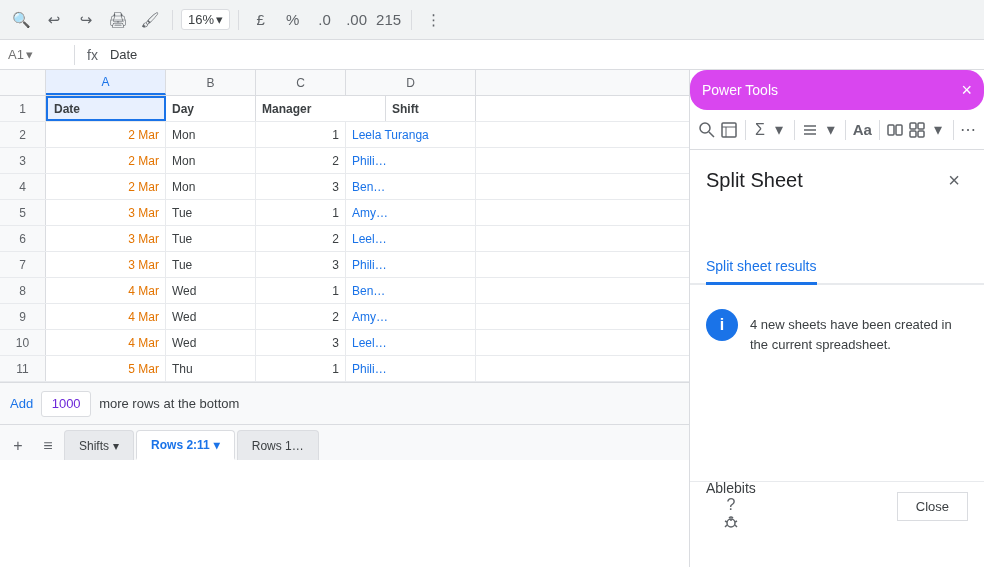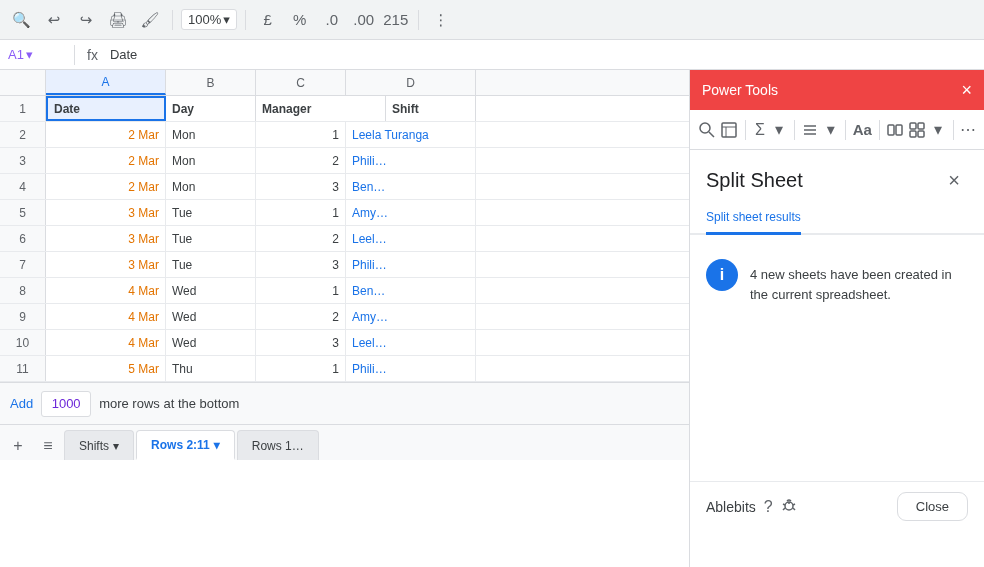--- a/index.html
+++ b/index.html
@@ -41,21 +41,21 @@
       background: #fff;
       border-bottom: 1px solid #dadce0;
       display: flex;
       align-items: center;
       padding: 0 8px;
       gap: 6px;
     }
     .cell-ref {
       width: 60px;
       font-size: 13px;
-      color: #8b5cf6;
+      color: #737373;
       display: flex; align-items: center; gap: 2px;
     }
     .formula-divider { width: 1px; height: 20px; background: #dadce0; }
     .formula-fx { color: #5f6368; font-size: 14px; padding: 0 6px; }
     .formula-content { font-size: 13px; color: #3c4043; }
 
     
     .main-area {
       display: flex;
       flex: 1;
@@ -180,26 +180,27 @@
     .power-tools-sidebar {
       width: 295px;
       background: #fff;
       border-left: 1px solid #dadce0;
       display: flex;
       flex-direction: column;
       position: relative;
     }
     .pt-header {
       height: 40px;
-      background: #ef4444;
+      background: #d946ef;
       display: flex; align-items: center; justify-content: space-between;
       padding: 0 12px;
       color: #fff;
       font-size: 14px;
       font-weight: 500;
+      border-radius: 17px;
     }
     .pt-close {
       cursor: pointer;
       font-size: 18px;
       color: #fff;
       background: none; border: none;
       line-height: 1;
     }
     .pt-toolbar {
       height: 40px;
@@ -270,25 +271,26 @@
     }
     .dialog-tabs {
       display: flex;
       padding: 0 16px;
       border-bottom: 2px solid #e8eaed;
       margin-top: 8px;
     }
     .dialog-tab {
       padding: 8px 0;
       margin-right: 24px;
-      font-size: 12px;
+      font-size: 14px;
       cursor: pointer;
       color: #5f6368;
       border-bottom: 3px solid transparent;
       margin-bottom: -2px;
+      margin-top: 48px;
     }
     .dialog-tab.active {
       color: #1a73e8;
       border-bottom-color: #1a73e8;
     }
     .dialog-body {
       flex: 1;
       padding: 24px 16px;
       display: flex;
       align-items: flex-start;
@@ -309,41 +311,41 @@
       line-height: 1.5;
       padding-top: 6px;
     }
     .dialog-footer {
       height: 50px;
       border-top: 1px solid #e8eaed;
       display: flex; align-items: center; justify-content: space-between;
       padding: 0 16px;
     }
     .ablebits-brand {
-      display: flex; align-items: center; gap: 8px;
+      display: flex; align-items: center;  flex-direction: column;
     }
     .ablebits-logo {
       font-size: 14px;
       color: #3c4043;
       font-weight: 500;
     }
     .help-icon {
       color: #5f6368;
       font-size: 16px;
       cursor: pointer;
     }
     .bug-icon {
       color: #5f6368;
       font-size: 16px;
       cursor: pointer;
     }
     .close-btn {
       padding: 6px 18px;
       border: 1px solid #dadce0;
-      border-radius: 9px;
+      border-radius: 0;
       background: #fff;
       color: #3c4043;
       font-size: 13px;
       cursor: pointer;
     }
 
     
     .pt-icons-area {
       display: flex;
       padding: 12px 16px;
@@ -372,21 +374,21 @@
 <body>
 
 <div class="toolbar">
   <div class="toolbar-icon">🔍</div>
   <div class="toolbar-icon">↩</div>
   <div class="toolbar-icon">↪</div>
   <div class="toolbar-icon">🖨</div>
   <div class="toolbar-icon">🖌</div>
   <div class="toolbar-divider"></div>
   <div class="zoom-btn">
-    <span>100%</span>
+    <span>16%</span>
     <span>▾</span>
   </div>
   <div class="toolbar-divider"></div>
   <div class="toolbar-icon">£</div>
   <div class="toolbar-icon">%</div>
   <div class="toolbar-icon">.0</div>
   <div class="toolbar-icon">.00</div>
   <div class="toolbar-icon">215</div>
   <div class="toolbar-divider"></div>
   <div class="toolbar-icon">⋮</div>

